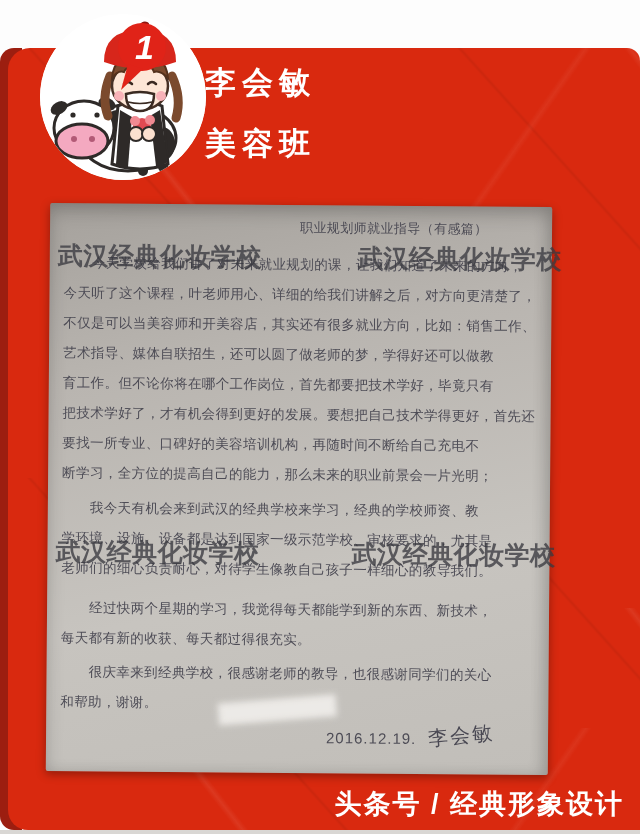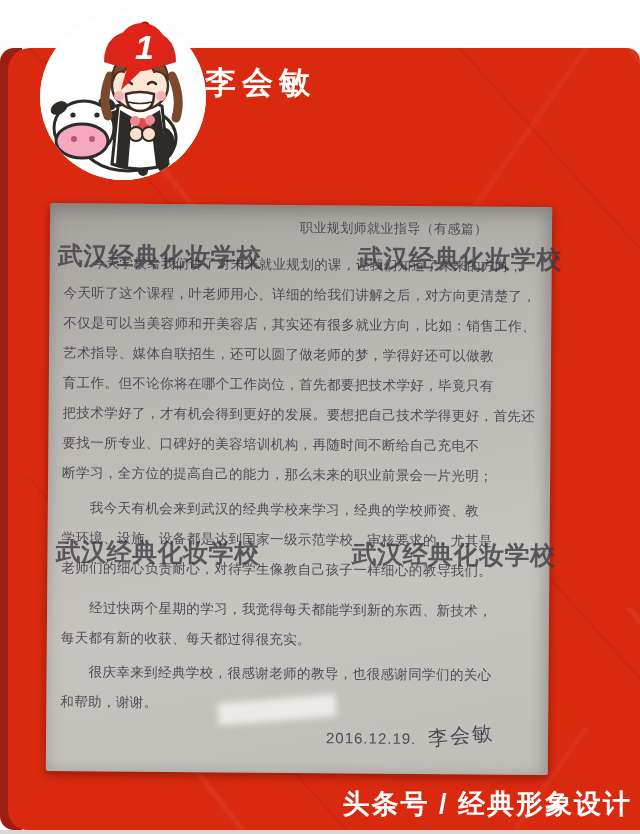--- a/index.html
+++ b/index.html
@@ -64,21 +64,21 @@
                transform:rotate(-6deg); color:#3d3c48; opacity:.9; }
 
   .wm { position:absolute; color:rgba(58,58,64,.78); font-size:25px; font-weight:bold;
         letter-spacing:.5px; white-space:nowrap; z-index:5; }
   .wm-r1l { left:8px;  top:36px; }
   .wm-r1r { left:308px; top:36px; }
   .wm-r2l { left:8px;  top:332px; }
   .wm-r2r { left:304px; top:332px; }
 
   
-  .footer-caption { position:absolute; right:8px; top:786px; color:#ffffff; font-size:27px;
+  .footer-caption { position:absolute; right:16px; top:786px; color:#ffffff; font-size:27px;
                     font-weight:bold; letter-spacing:2px; }
 </style>
 </head>
 <body>
 
 <div class="page">
 
   <div class="red-edge"></div>
   <div class="red-panel"></div>
   <div class="bottom-strip"></div>
@@ -132,20 +132,21 @@
   <div class="badge">
     <svg viewBox="0 0 54 74">
       <circle cx="29" cy="27" r="24" fill="#e02318"></circle>
       <path d="M15 44 L8 70 L30 49 Z" fill="#e02318"></path>
       <circle cx="7" cy="9" r="3" fill="#ffffff"></circle>
       <text x="22" y="39">1</text>
     </svg>
   </div>
 
   <div class="student-name">李会敏</div>
+  <div class="class-name">美容班</div>
 
   <div class="photo">
 
     <div class="letter-title hand">职业规划师就业指导（有感篇）</div>
 
     <div class="para p1">
       <div class="line hand indent">今天学校给我们讲了对未来就业规划的课，让我们知道了未来的方向，</div>
       <div class="line hand">今天听了这个课程，叶老师用心、详细的给我们讲解之后，对方向更清楚了，</div>
       <div class="line hand">不仅是可以当美容师和开美容店，其实还有很多就业方向，比如：销售工作、</div>
       <div class="line hand">艺术指导、媒体自联招生，还可以圆了做老师的梦，学得好还可以做教</div>

